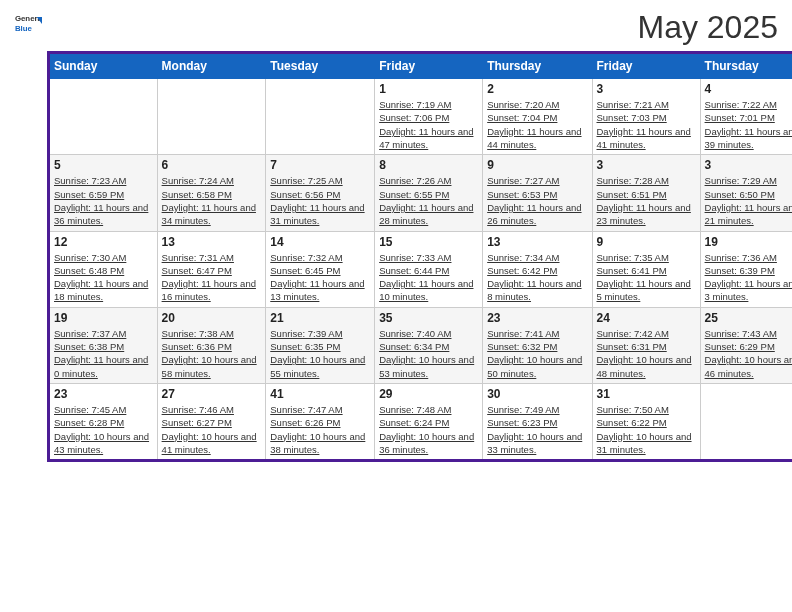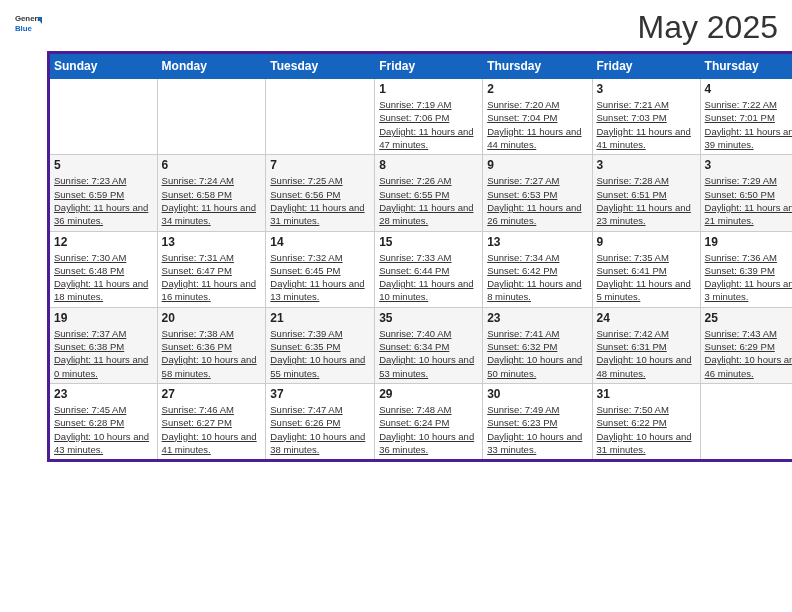--- a/index.html
+++ b/index.html
@@ -235,21 +235,21 @@
         <tr>
           <td>
             <div class="day-number">23</div>
             <div class="day-info">Sunrise: 7:45 AM<br>Sunset: 6:28 PM<br>Daylight: 10 hours and 43 minutes.</div>
           </td>
           <td>
             <div class="day-number">27</div>
             <div class="day-info">Sunrise: 7:46 AM<br>Sunset: 6:27 PM<br>Daylight: 10 hours and 41 minutes.</div>
           </td>
           <td>
-            <div class="day-number">37</div>
+            <div class="day-number">41</div>
             <div class="day-info">Sunrise: 7:47 AM<br>Sunset: 6:26 PM<br>Daylight: 10 hours and 38 minutes.</div>
           </td>
           <td>
             <div class="day-number">29</div>
             <div class="day-info">Sunrise: 7:48 AM<br>Sunset: 6:24 PM<br>Daylight: 10 hours and 36 minutes.</div>
           </td>
           <td>
             <div class="day-number">30</div>
             <div class="day-info">Sunrise: 7:49 AM<br>Sunset: 6:23 PM<br>Daylight: 10 hours and 33 minutes.</div>
           </td>

